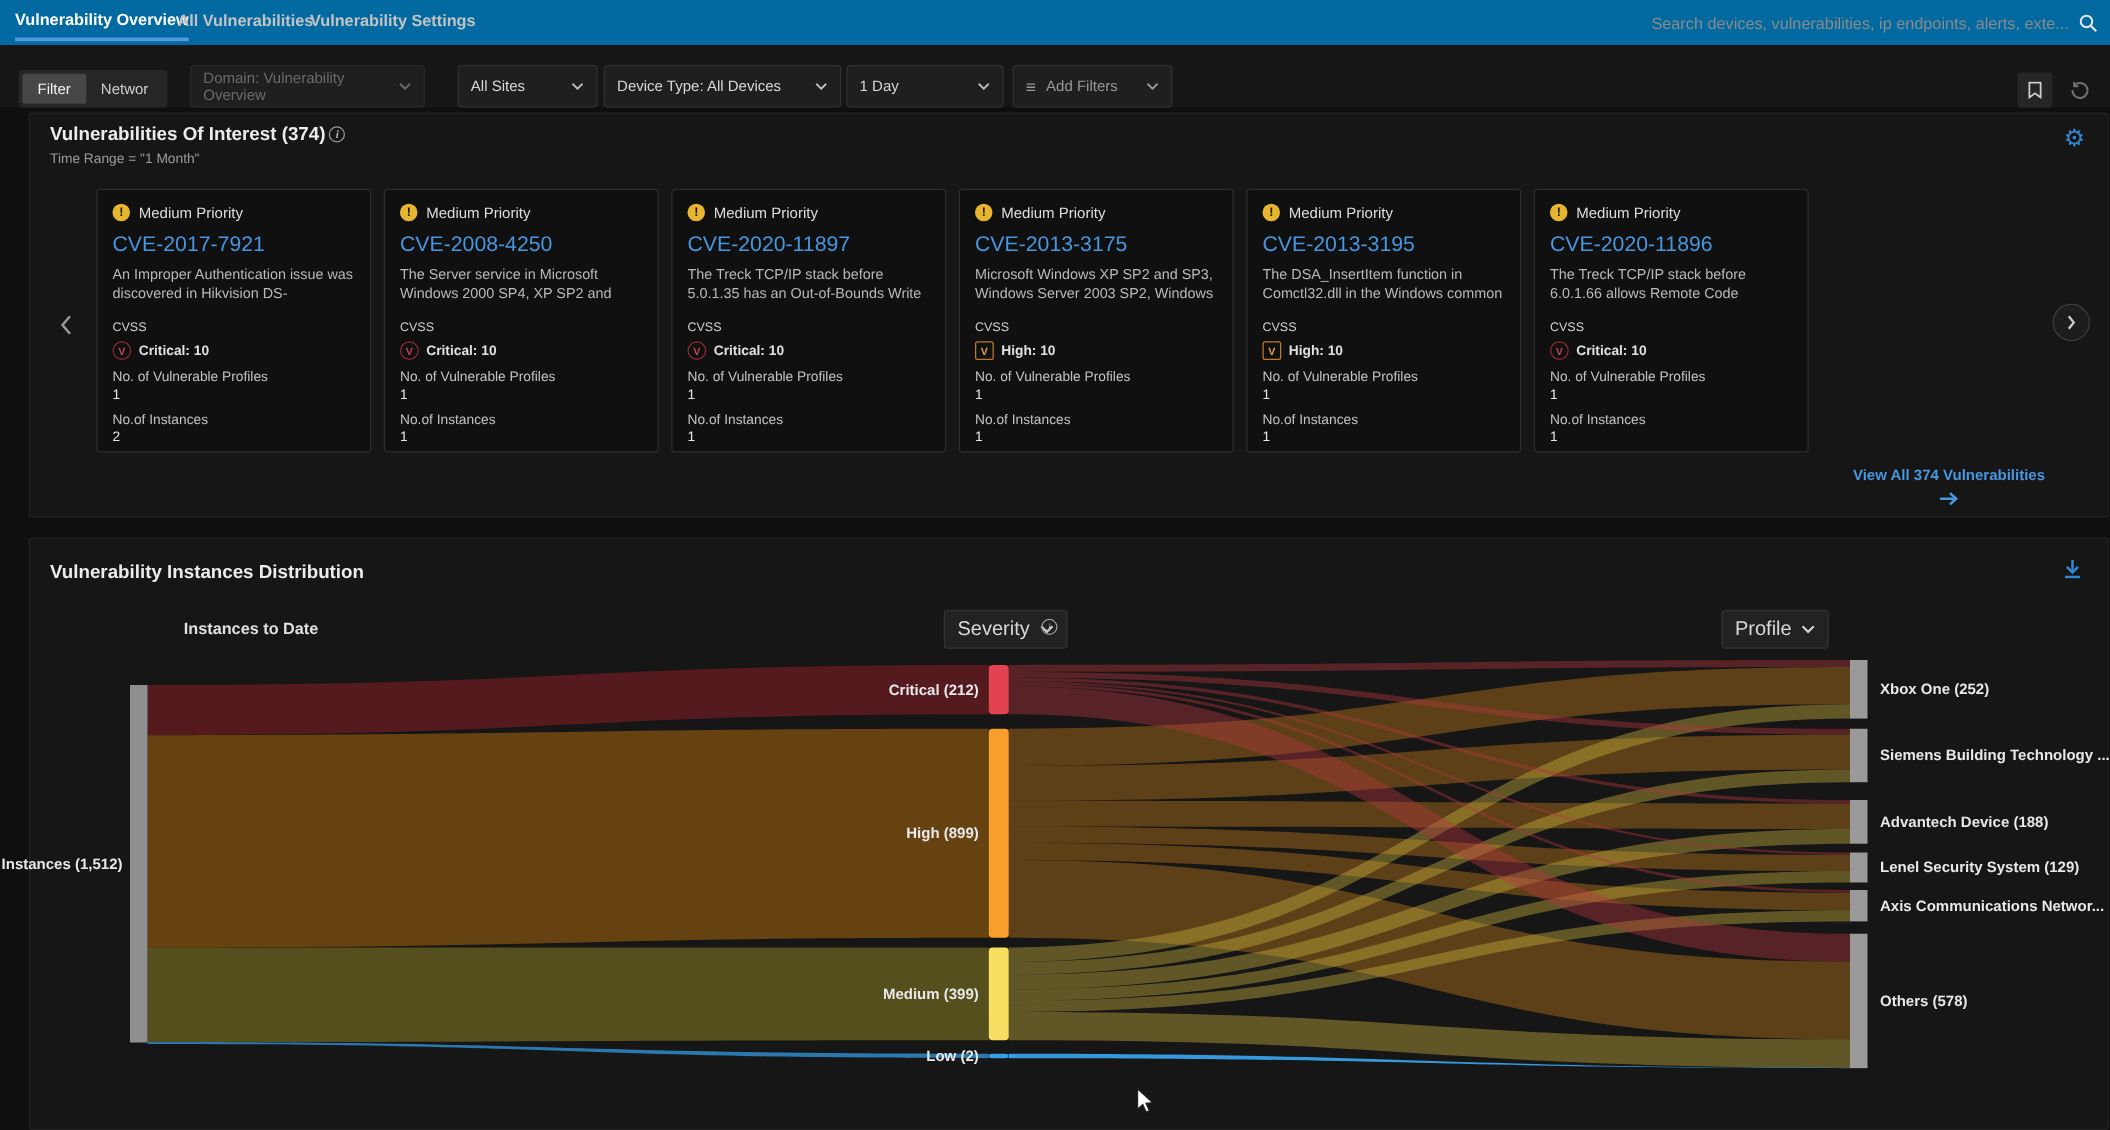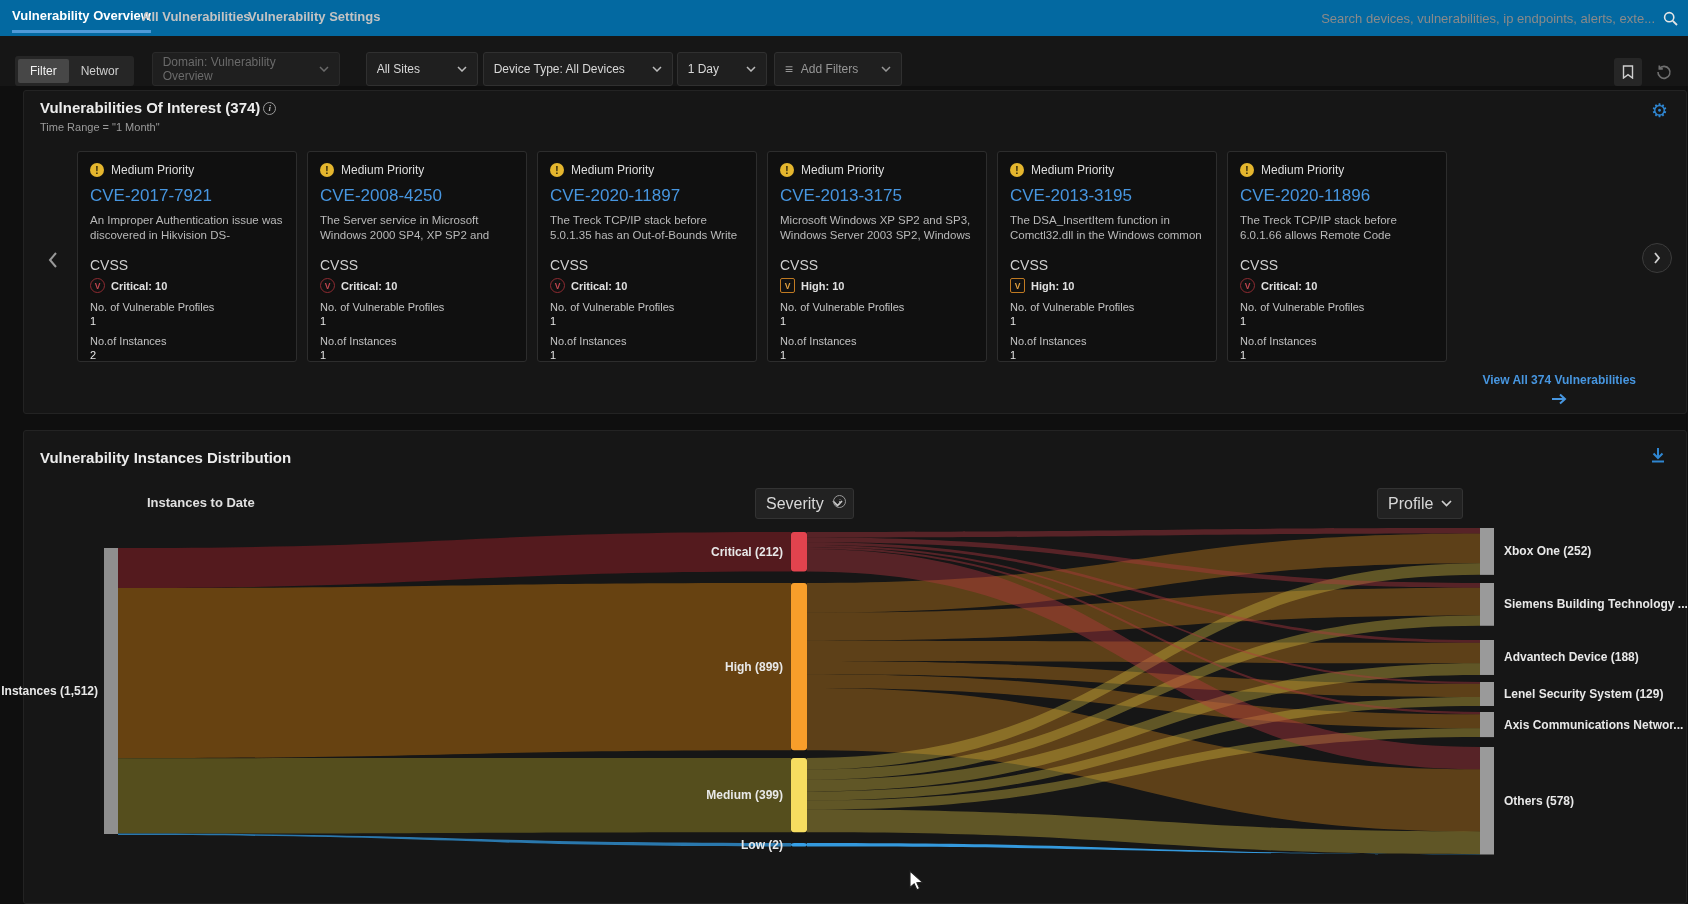--- a/index.html
+++ b/index.html
@@ -47,21 +47,21 @@
   
   .cards-row { position:absolute; left:53px; top:60px; display:flex; gap:10px; }
   .voi-card { width:220px; height:211px; background:#101010; border:1px solid #2d2d2d;
     border-radius:3px; padding:11px 12px; position:relative; cursor:pointer; }
   .prio-row { display:flex; align-items:center; gap:7px; }
   .prio-icon { width:14px; height:14px; border-radius:50%; background:#e5b62e; color:#201a05;
     font-size:10px; font-weight:bold; display:flex; align-items:center; justify-content:center; }
   .prio-label { font-size:12px; color:#dddddd; }
   .cve-link { display:block; margin-top:9px; font-size:17px; color:#4796e0; text-decoration:none; font-weight:400; }
   .cve-desc { margin-top:7px; font-size:11.5px; line-height:15px; color:#b9b9b9; height:30px; overflow:hidden; }
-  .cvss-label { margin-top:14px; font-size:14px; color:#cfcfcf; }
+  .cvss-label { margin-top:14px; font-size:10px; color:#cfcfcf; }
   .sev-row { display:flex; align-items:center; gap:6px; margin-top:5px; }
   .sev-badge { width:15px; height:15px; display:flex; align-items:center; justify-content:center;
     font-size:8.5px; font-weight:bold; }
   .sev-badge.critical { border:1.5px solid #8e2b31; border-radius:50%; color:#c1464f; }
   .sev-badge.high { border:1.5px solid #c07a22; border-radius:2px; color:#e0a040; }
   .sev-value { font-size:11px; color:#e0e0e0; font-weight:bold; }
   .kv-label { margin-top:8px; font-size:11px; color:#c3c3c3; }
   .kv-value { margin-top:2px; font-size:11px; color:#e6e6e6; }
   .carousel-chev { position:absolute; top:160px; color:#999; cursor:pointer; }
   .carousel-next { position:absolute; right:14px; top:152px; width:30px; height:30px; border-radius:50%;
@@ -122,21 +122,21 @@
       </span>
   </div>
   <div class="dd" style="margin-left:5px; width:190px">
     <span>Device Type: All Devices</span>
     <span class="chev">
         <svg width="10" height="6" viewBox="0 0 10 6">
           <polyline points="1,1 5,5 9,1" fill="none" stroke="#bbb" stroke-width="1.5"></polyline>
         </svg>
       </span>
   </div>
-  <div class="dd" style="margin-left:4px; width:90px">
+  <div class="dd" style="margin-left:4px; width:126px">
     <span>1 Day</span>
     <span class="chev">
         <svg width="10" height="6" viewBox="0 0 10 6">
           <polyline points="1,1 5,5 9,1" fill="none" stroke="#bbb" stroke-width="1.5"></polyline>
         </svg>
       </span>
   </div>
   <div class="dd" style="margin-left:7px; width:128px; color:#979797">
     <span style="margin-right:8px; font-size:14px">≡</span>
     <span>Add Filters</span>

